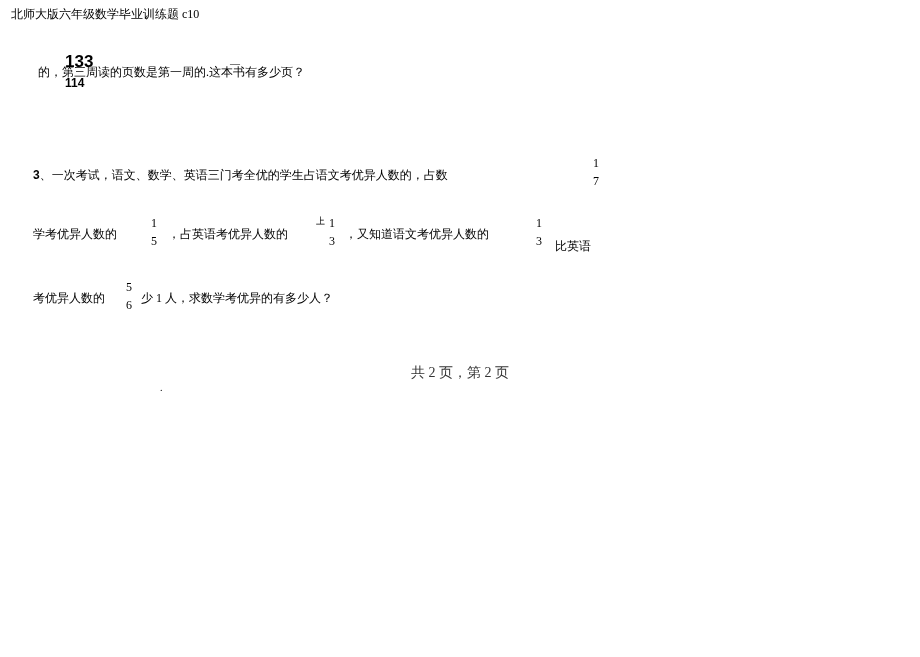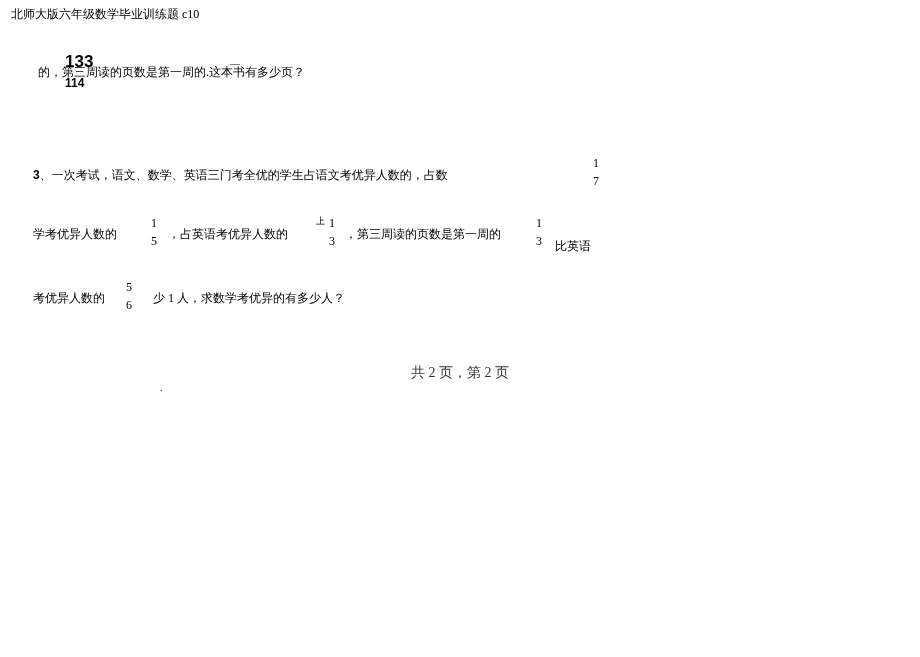--- a/index.html
+++ b/index.html
@@ -154,31 +154,31 @@
   <div class="frac-inline" style="left:115px; top:-10px;">
     <div class="n">1</div>
     <div class="d">5</div>
   </div>
   <span class="q10-row2-seg" style="left:135px; top:0;">，占英语考优异人数的</span>
   <div class="frac-prefix" style="left:283px; top:-11px;">上</div>
   <div class="frac-inline" style="left:293px; top:-10px;">
     <div class="n">1</div>
     <div class="d">3</div>
   </div>
-  <span class="q10-row2-seg" style="left:312px; top:0;">，第三周读的页数是第一周的</span>
+  <span class="q10-row2-seg" style="left:312px; top:0;">，又知道语文考优异人数的</span>
   <div class="frac-inline" style="left:500px; top:-10px;">
     <div class="n">1</div>
     <div class="d">3</div>
   </div>
   <span class="q10-row2-seg" style="left:522px; top:0;margin-top:12px;">比英语</span>
 </div>
 
 <div class="q10-row3">
   <span class="q10-row2-seg" style="left:0; top:0;">考优异人数的</span>
   <div class="frac-inline" style="left:90px; top:-10px;">
     <div class="n">5</div>
     <div class="d">6</div>
   </div>
-  <span class="q10-row2-seg" style="left:108px; top:0;margin-left:12px;">少 1 人，求数学考优异的有多少人？</span>
+  <span class="q10-row2-seg" style="left:108px; top:0;">少 1 人，求数学考优异的有多少人？</span>
 </div>
 
 <div class="page-footer">共 2 页，第 2 页</div>
 <div class="dot">.</div>
 
 </body></html>

